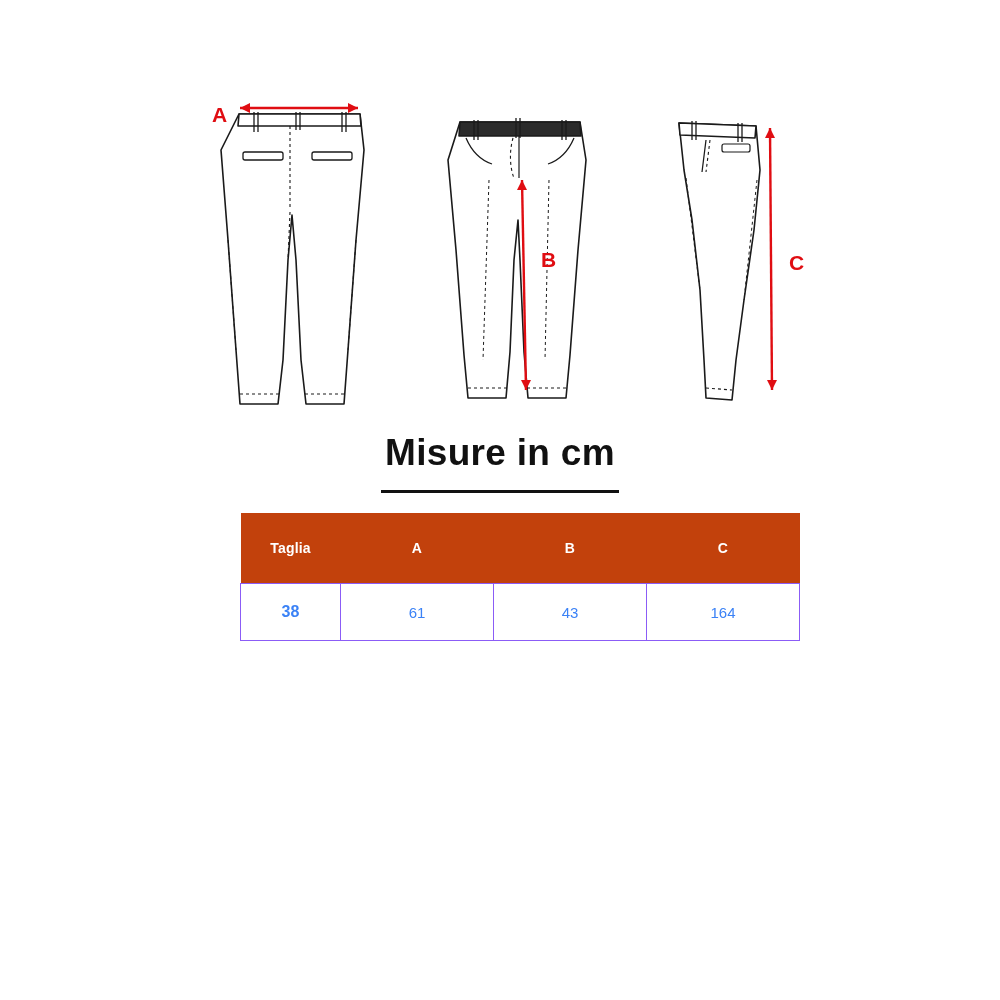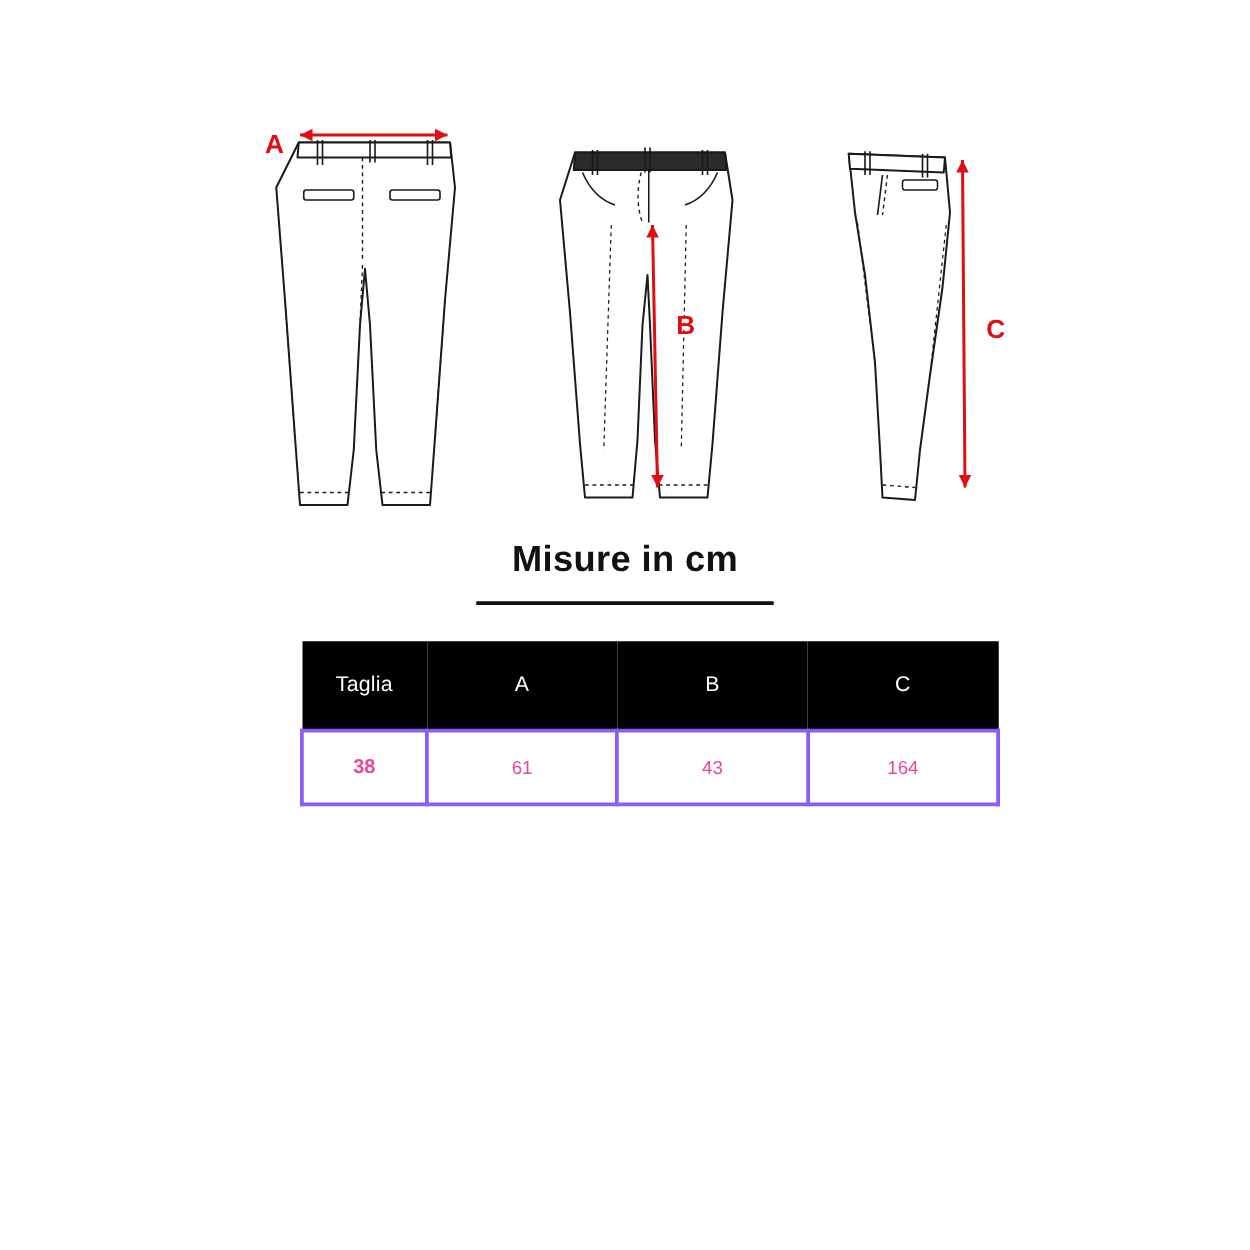--- a/index.html
+++ b/index.html
@@ -38,21 +38,21 @@
   }
   .title-block {
     position: absolute;
     left: 0;
     top: 432px;
     width: 1000px;
     text-align: center;
   }
   .title-text {
     font-family: "Liberation Sans", sans-serif;
-    font-size: 29px;
+    font-size: 37px;
     font-weight: bold;
     letter-spacing: 0.3px;
     color: #111111;
     display: block;
   }
   .title-rule {
     width: 238px;
     height: 3px;
     background: #111111;
     margin: 16px auto 0 auto;
@@ -62,40 +62,40 @@
     left: 240px;
     top: 513px;
     width: 560px;
   }
   table.size-table {
     border-collapse: collapse;
     width: 560px;
     table-layout: fixed;
   }
   table.size-table thead th {
-    background: #000000;
+    background: #c2410c;
     color: #ffffff;
-    font-size: 17px;
-    font-weight: normal;
+    font-size: 14px;
+    font-weight: bold;
     height: 68px;
     text-align: center;
     vertical-align: middle;
     border: none;
     letter-spacing: 0.2px;
   }
   table.size-table thead th.col-taglia {
     width: 98px;
   }
   table.size-table tbody td {
     height: 54px;
     text-align: center;
     vertical-align: middle;
     font-size: 15px;
-    color: #ec4899;
-    border: 3px solid #8b5cf6;
+    color: #3b82f6;
+    border: 1px solid #8b5cf6;
     background: #ffffff;
   }
   table.size-table tbody td.cell-size {
     font-weight: bold;
     font-size: 16px;
   }
 </style>
 </head>
 <body>
 

